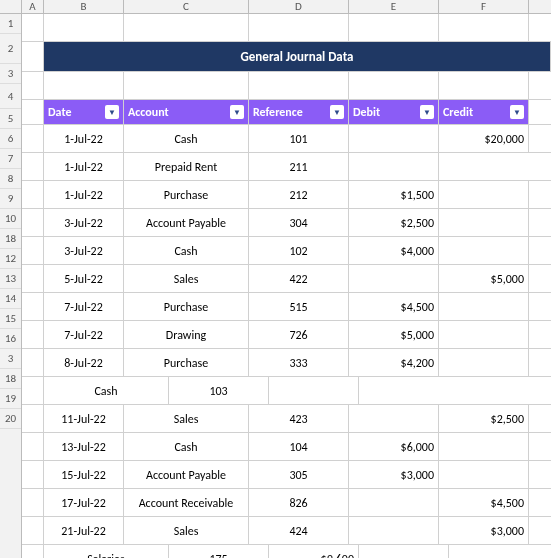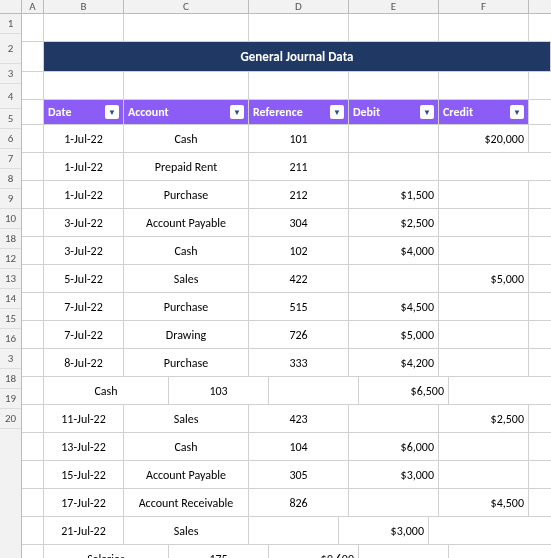--- a/index.html
+++ b/index.html
@@ -323,21 +323,20 @@
         <div class="cell col-d cell-center">333</div>
         <div class="cell col-e cell-right">$4,200</div>
         <div class="cell col-f cell-right"></div>
       </div>
 
       <div class="spreadsheet-row row-h-20">
         <div class="cell col-a"></div>
         <div class="cell col-c cell-center">Cash</div>
         <div class="cell col-d cell-center">103</div>
         <div class="cell col-e cell-right"></div>
-        <div class="cell col-f cell-right">$6,500</div>
       </div>
 
       <div class="spreadsheet-row row-h-20">
         <div class="cell col-a"></div>
         <div class="cell col-b cell-center">11-Jul-22</div>
         <div class="cell col-c cell-center">Sales</div>
         <div class="cell col-d cell-center">423</div>
         <div class="cell col-e cell-right"></div>
         <div class="cell col-f cell-right">$2,500</div>
       </div>
@@ -366,20 +365,21 @@
         <div class="cell col-c cell-center">Account Receivable</div>
         <div class="cell col-d cell-center">826</div>
         <div class="cell col-e cell-right"></div>
         <div class="cell col-f cell-right">$4,500</div>
       </div>
 
       <div class="spreadsheet-row row-h-20">
         <div class="cell col-a"></div>
         <div class="cell col-b cell-center">21-Jul-22</div>
         <div class="cell col-c cell-center">Sales</div>
+        <div class="cell col-d cell-center">424</div>
         <div class="cell col-e cell-right"></div>
         <div class="cell col-f cell-right">$3,000</div>
       </div>
 
       <div class="spreadsheet-row row-h-20">
         <div class="cell col-a"></div>
         <div class="cell col-c cell-center">Salaries</div>
         <div class="cell col-d cell-center">175</div>
         <div class="cell col-e cell-right">$9,600</div>
         <div class="cell col-f cell-right"></div>

